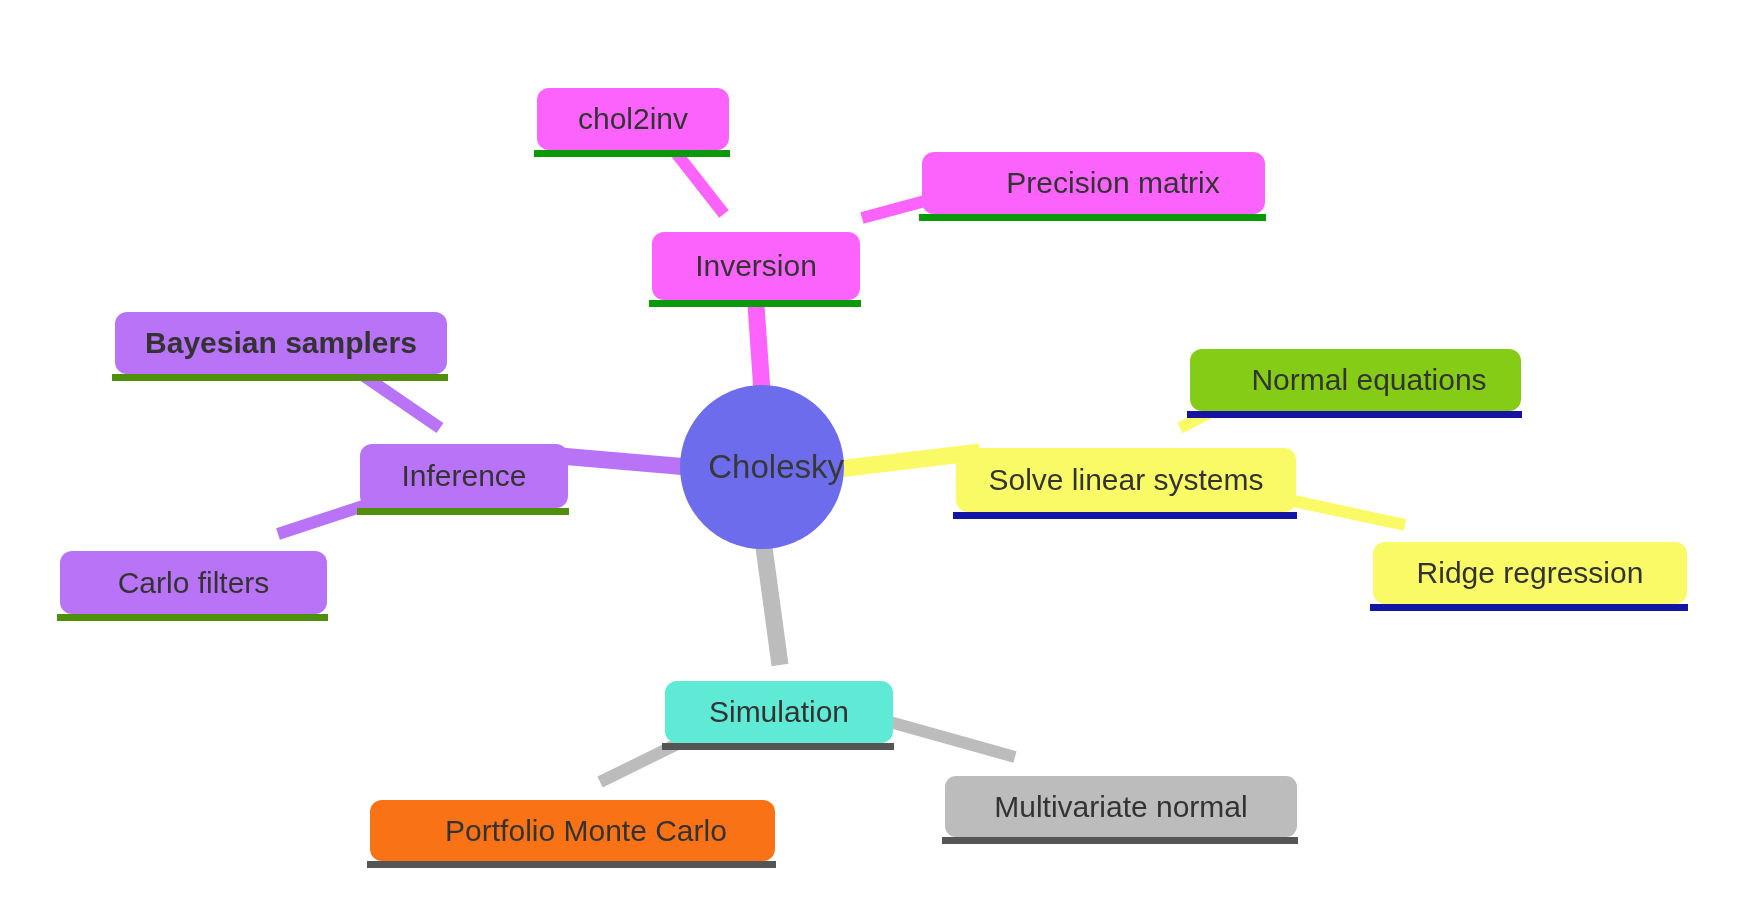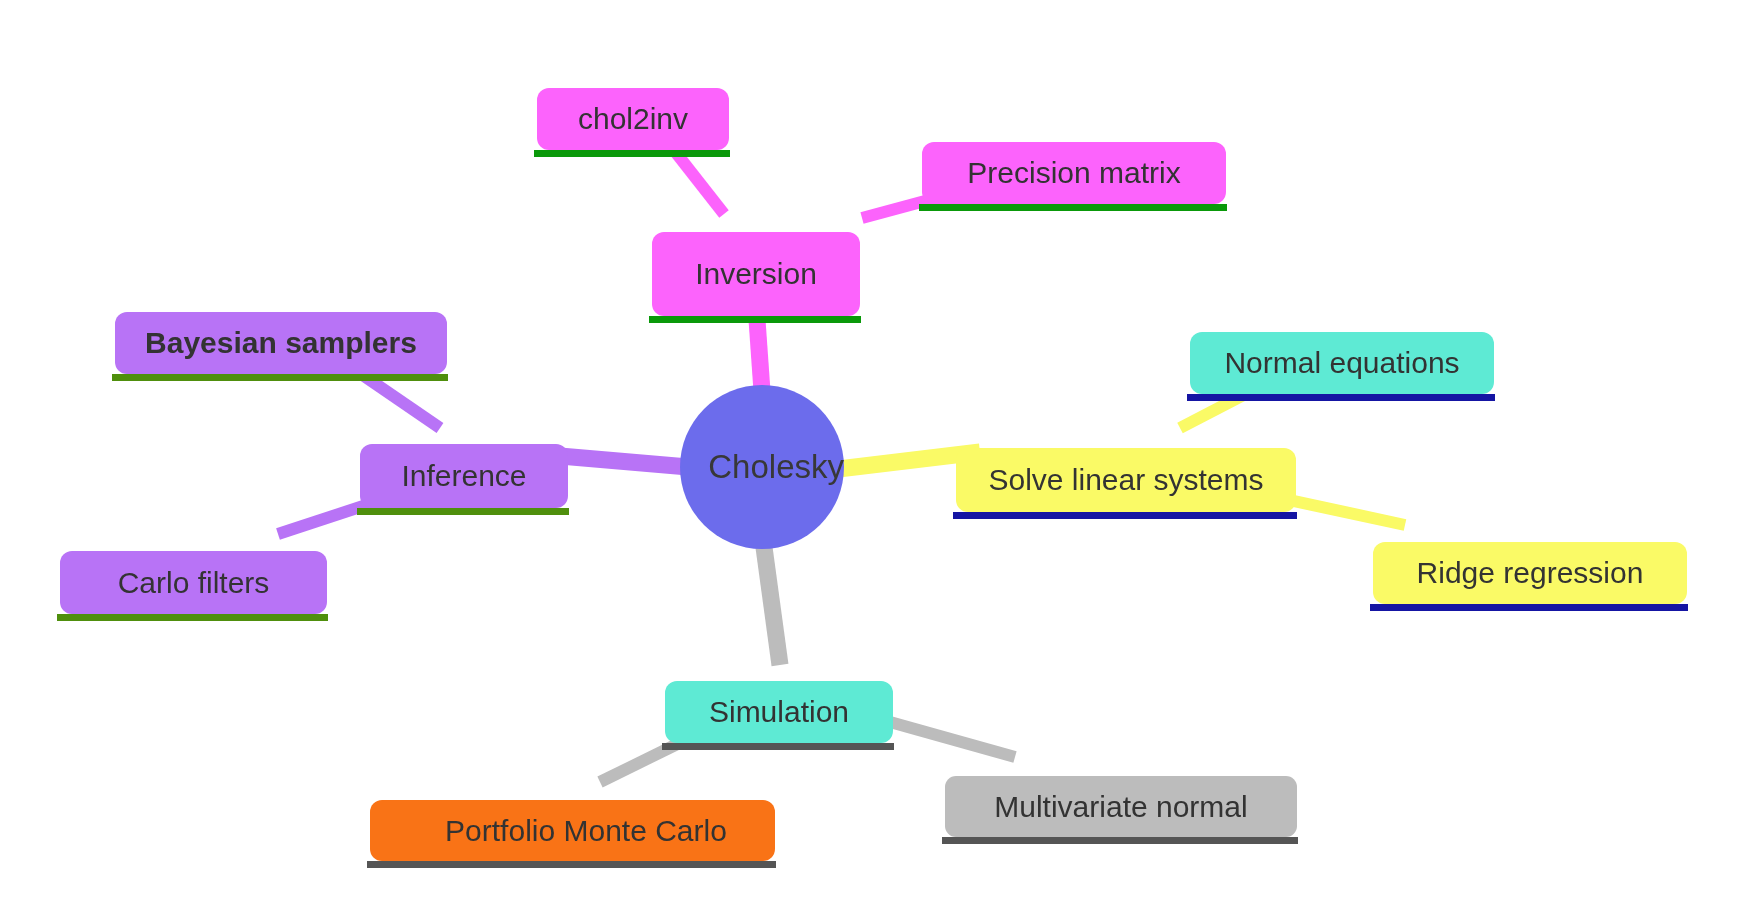--- a/index.html
+++ b/index.html
@@ -45,49 +45,49 @@
       <line x1="700" y1="468" x2="560" y2="456" stroke="#b873f6" stroke-width="17"></line>
       <line x1="440" y1="428" x2="332" y2="354" stroke="#b873f6" stroke-width="12"></line>
       <line x1="424" y1="486" x2="278" y2="534" stroke="#b873f6" stroke-width="12"></line>
       <line x1="830" y1="470" x2="980" y2="452" stroke="#fafa66" stroke-width="17"></line>
       <line x1="1180" y1="428" x2="1280" y2="376" stroke="#fafa66" stroke-width="12"></line>
       <line x1="1252" y1="492" x2="1405" y2="525" stroke="#fafa66" stroke-width="12"></line>
       <line x1="763" y1="540" x2="780" y2="665" stroke="#bcbcbc" stroke-width="17"></line>
       <line x1="710" y1="728" x2="600" y2="782" stroke="#bcbcbc" stroke-width="12"></line>
       <line x1="890" y1="722" x2="1015" y2="757" stroke="#bcbcbc" stroke-width="12"></line>
     </svg>
-<div class="node" style="left: 652px; top: 208px; width: 208px; height: 84px; background: rgb(252, 99, 252);">
+<div class="node" style="left: 652px; top: 208px; width: 208px; height: 68px; background: rgb(252, 99, 252);">
       <span>Inversion</span>
       <div class="underline" style="background: rgb(10, 153, 10);"></div>
     </div>
     <div class="node" style="left: 537px; top: 64px; width: 192px; height: 62px; background: rgb(252, 99, 252);">
       <span>chol2inv</span>
       <div class="underline" style="background: rgb(10, 153, 10);"></div>
     </div>
-    <div class="node" style="left: 922px; top: 118px; width: 304px; height: 62px; background: rgb(252, 99, 252);">
+    <div class="node" style="left: 922px; top: 128px; width: 304px; height: 62px; background: rgb(252, 99, 252); padding-left: 39px;">
       <span>Precision matrix</span>
       <div class="underline" style="background: rgb(10, 153, 10);"></div>
     </div>
     <div class="node" style="left: 360px; top: 420px; width: 208px; height: 64px; background: rgb(184, 115, 246);">
       <span>Inference</span>
       <div class="underline" style="background: rgb(79, 143, 13);"></div>
     </div>
     <div class="node" style="left: 115px; top: 288px; width: 332px; height: 62px; background: rgb(184, 115, 246); font-weight: bold;">
       <span>Bayesian samplers</span>
       <div class="underline" style="background: rgb(79, 143, 13);"></div>
     </div>
     <div class="node" style="left: 60px; top: 527px; width: 267px; height: 63px; background: rgb(184, 115, 246);">
       <span>Carlo filters</span>
       <div class="underline" style="background: rgb(79, 143, 13);"></div>
     </div>
     <div class="node" style="left: 956px; top: 424px; width: 340px; height: 64px; background: rgb(250, 250, 102);">
       <span>Solve linear systems</span>
       <div class="underline" style="background: rgb(21, 21, 163);"></div>
     </div>
-    <div class="node" style="left: 1190px; top: 308px; width: 304px; height: 62px; background: #5eead4;">
+    <div class="node" style="left: 1190px; top: 325px; width: 304px; height: 62px; background: #84cc16; padding-left: 27px;">
       <span>Normal equations</span>
       <div class="underline" style="background: rgb(21, 21, 163);"></div>
     </div>
     <div class="node" style="left: 1373px; top: 518px; width: 314px; height: 62px; background: rgb(250, 250, 102);">
       <span>Ridge regression</span>
       <div class="underline" style="background: rgb(21, 21, 163);"></div>
     </div>
     <div class="node" style="left: 665px; top: 657px; width: 228px; height: 62px; background: #5eead4;">
       <span>Simulation</span>
       <div class="underline" style="background: rgb(85, 85, 85);"></div>

